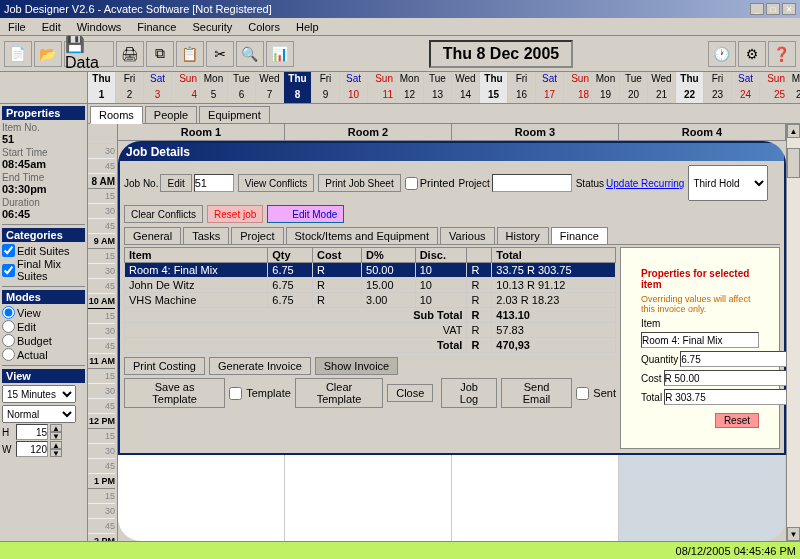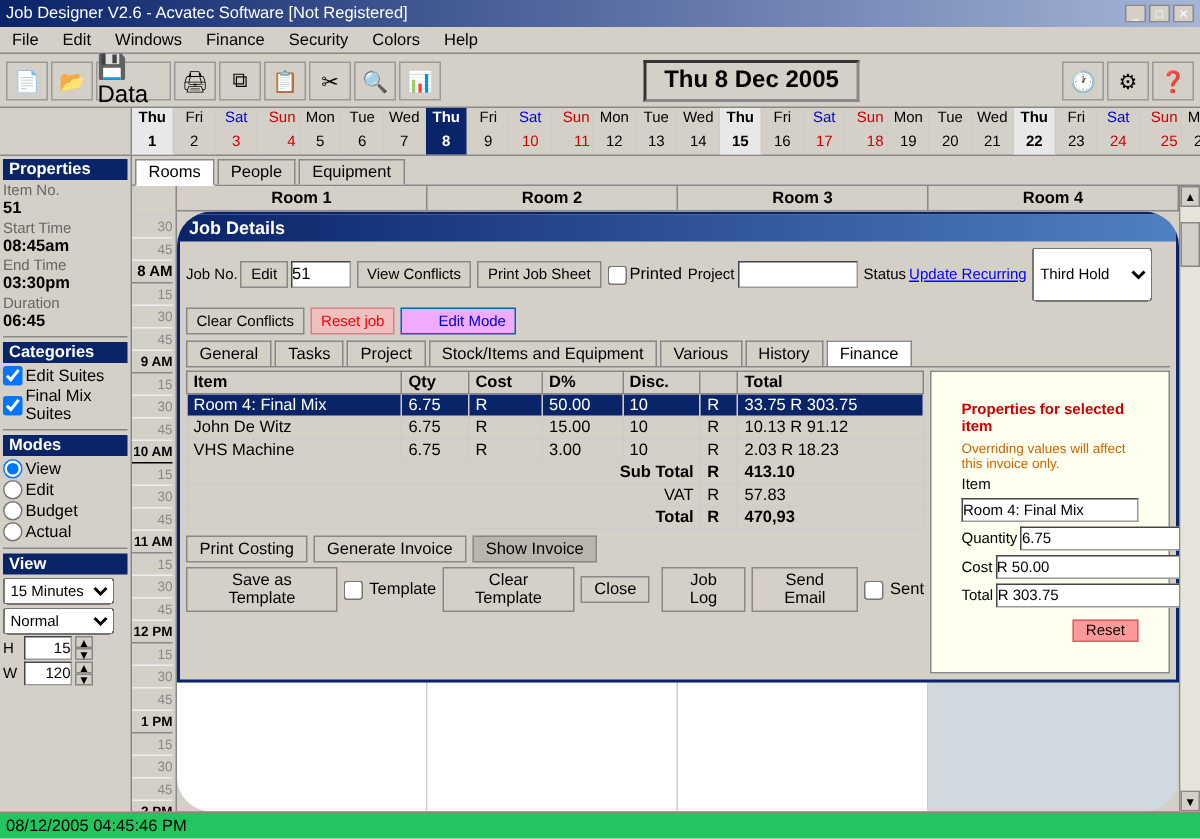--- a/index.html
+++ b/index.html
@@ -124,21 +124,21 @@
     
     
     .bottom-btns { display: flex; gap: 4px; margin-top: 4px; align-items: center; }
     .bottom-btn { background: #d4d0c8; border: 1px solid #888; padding: 2px 8px; cursor: pointer; font-size: 11px; }
     .bottom-btn-gray { background: #b8b5ad; }
     
     
     .template-row { display: flex; gap: 4px; margin-top: 3px; align-items: center; }
     
     
-    .status-bar { background: #22c55e; border-top: 1px solid #888; padding: 1px 4px; height: 18px; display: flex; align-items: center; justify-content: flex-start; }
+    .status-bar { background: #bef264; border-top: 1px solid #888; padding: 1px 4px; height: 18px; display: flex; align-items: center; justify-content: flex-end; }
     
     
     .v-scroll { width: 14px; background: #d4d0c8; border-left: 1px solid #888; display: flex; flex-direction: column; }
     .scroll-arrow { height: 14px; background: #d4d0c8; border: 1px solid #888; display: flex; align-items: center; justify-content: center; cursor: pointer; font-size: 8px; }
     .scroll-track { flex: 1; background: #e8e4dc; position: relative; }
     .scroll-thumb { background: #d4d0c8; border: 1px solid #888; height: 30px; width: 100%; position: absolute; top: 10px; cursor: pointer; }
   </style>
 </head>
 <body>
 

